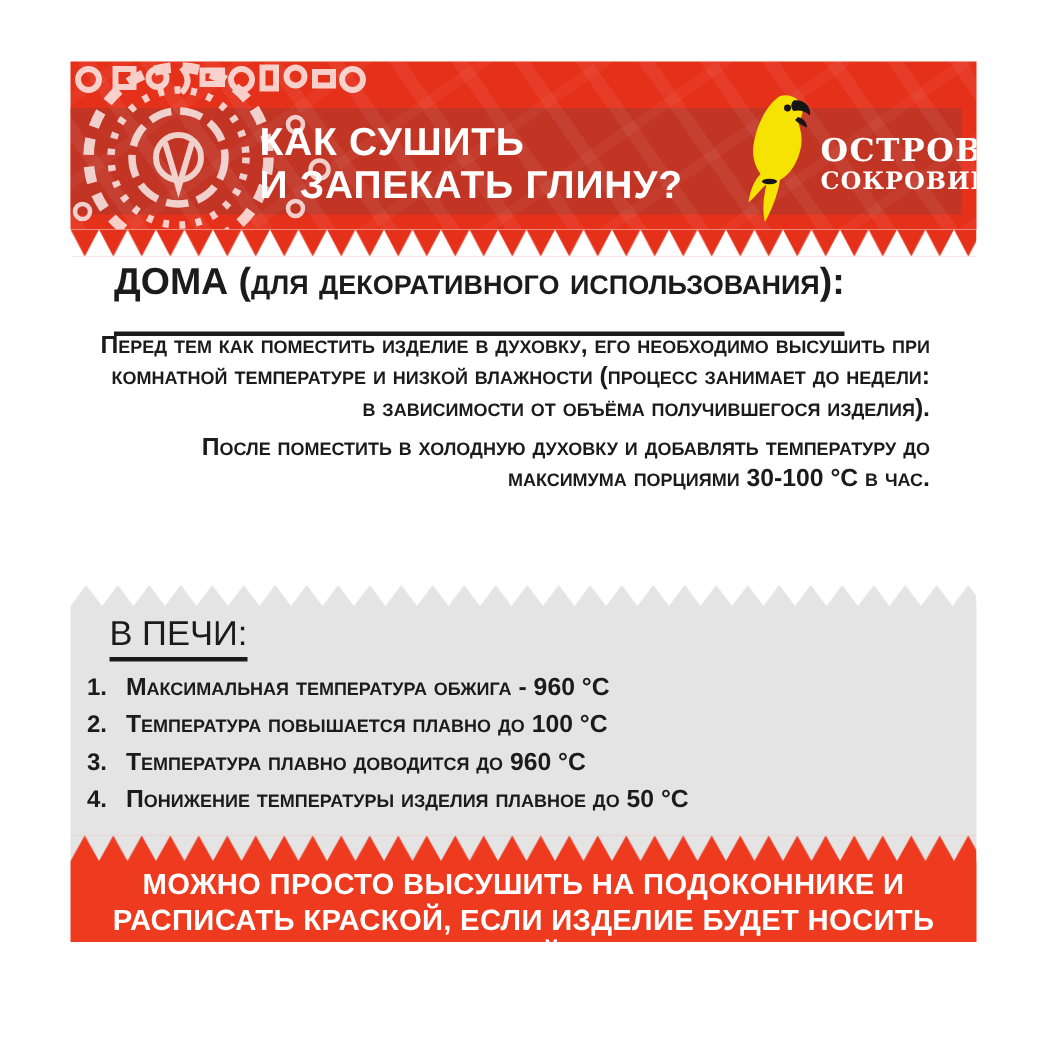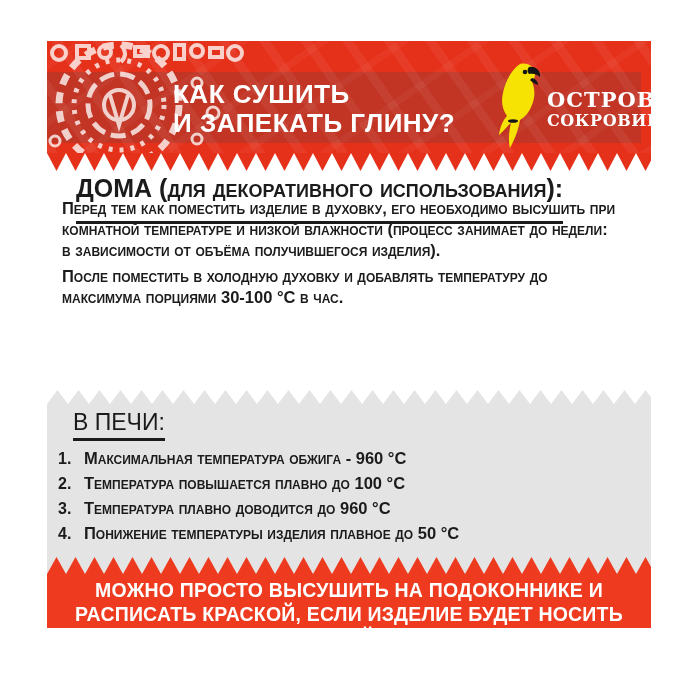--- a/index.html
+++ b/index.html
@@ -40,22 +40,22 @@
   .teeth-redtop{top:557px;background:var(--gray)}
   .teeth-banner polygon{fill:var(--red_bright)}
   .teeth-graytop polygon{fill:var(--gray)}
   .teeth-redtop polygon{fill:var(--red_bottom)}
   
   .home-heading{
     position:absolute;left:76px;top:174px;font-size:25px;font-weight:bold;
     font-variant:small-caps;border-bottom:3px solid var(--ink);padding-bottom:18px;white-space:nowrap;
   }
   .home-body{
-    position:absolute;left:62px;top:198px;width:558px;
-    font-size:16.5px;font-weight:bold;font-variant:small-caps;line-height:21px;
+    position:absolute;left:62px;top:220px;width:558px;
+    font-size:16.5px;font-weight:bold;font-variant:small-caps;line-height:21px;text-align:right;
   }
   .home-body p{margin:0 0 5px 0}
   
   .graysec{position:absolute;left:47px;top:404px;width:604px;height:153px;background:var(--gray)}
   .kiln-heading{
     position:absolute;left:26px;top:5px;font-size:23px;font-weight:normal;
     border-bottom:3px solid var(--ink);padding-bottom:2px;white-space:nowrap;
   }
   .kiln-list{position:absolute;left:11px;top:46px}
   .kiln-item{display:flex;margin-bottom:8px;font-weight:bold;line-height:17px}

